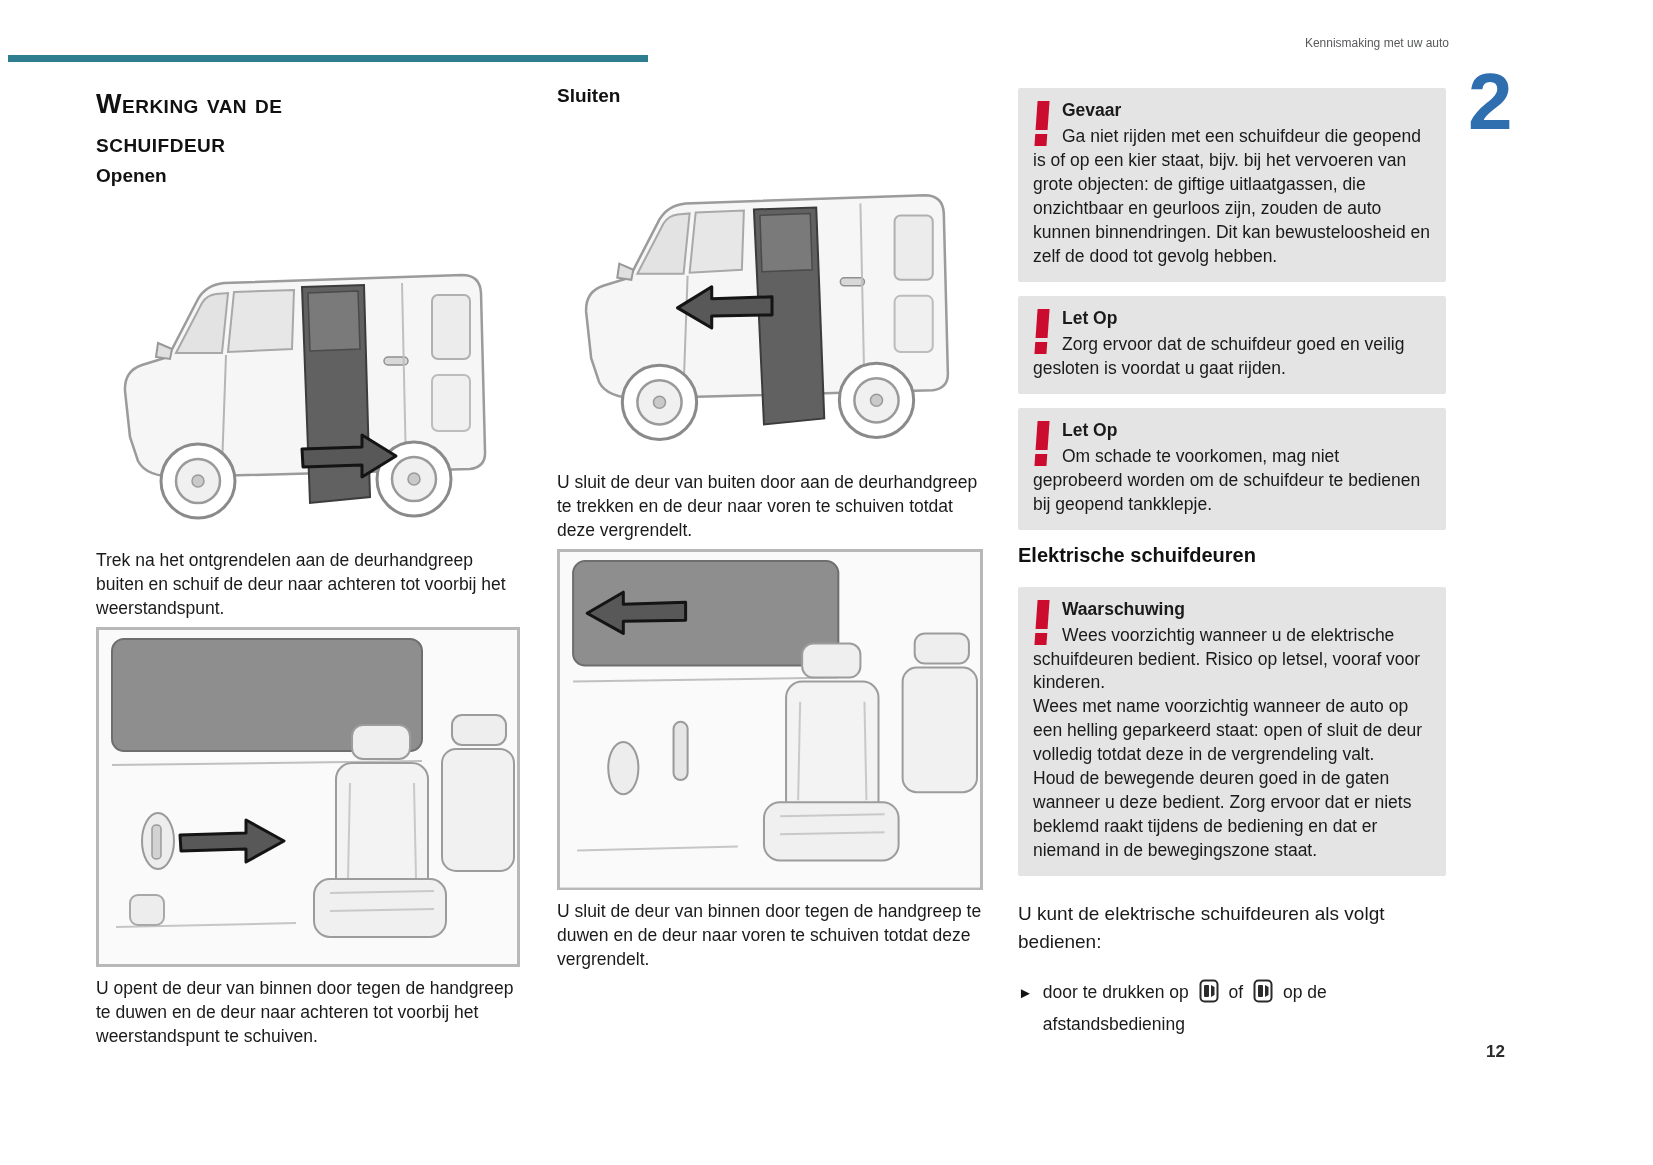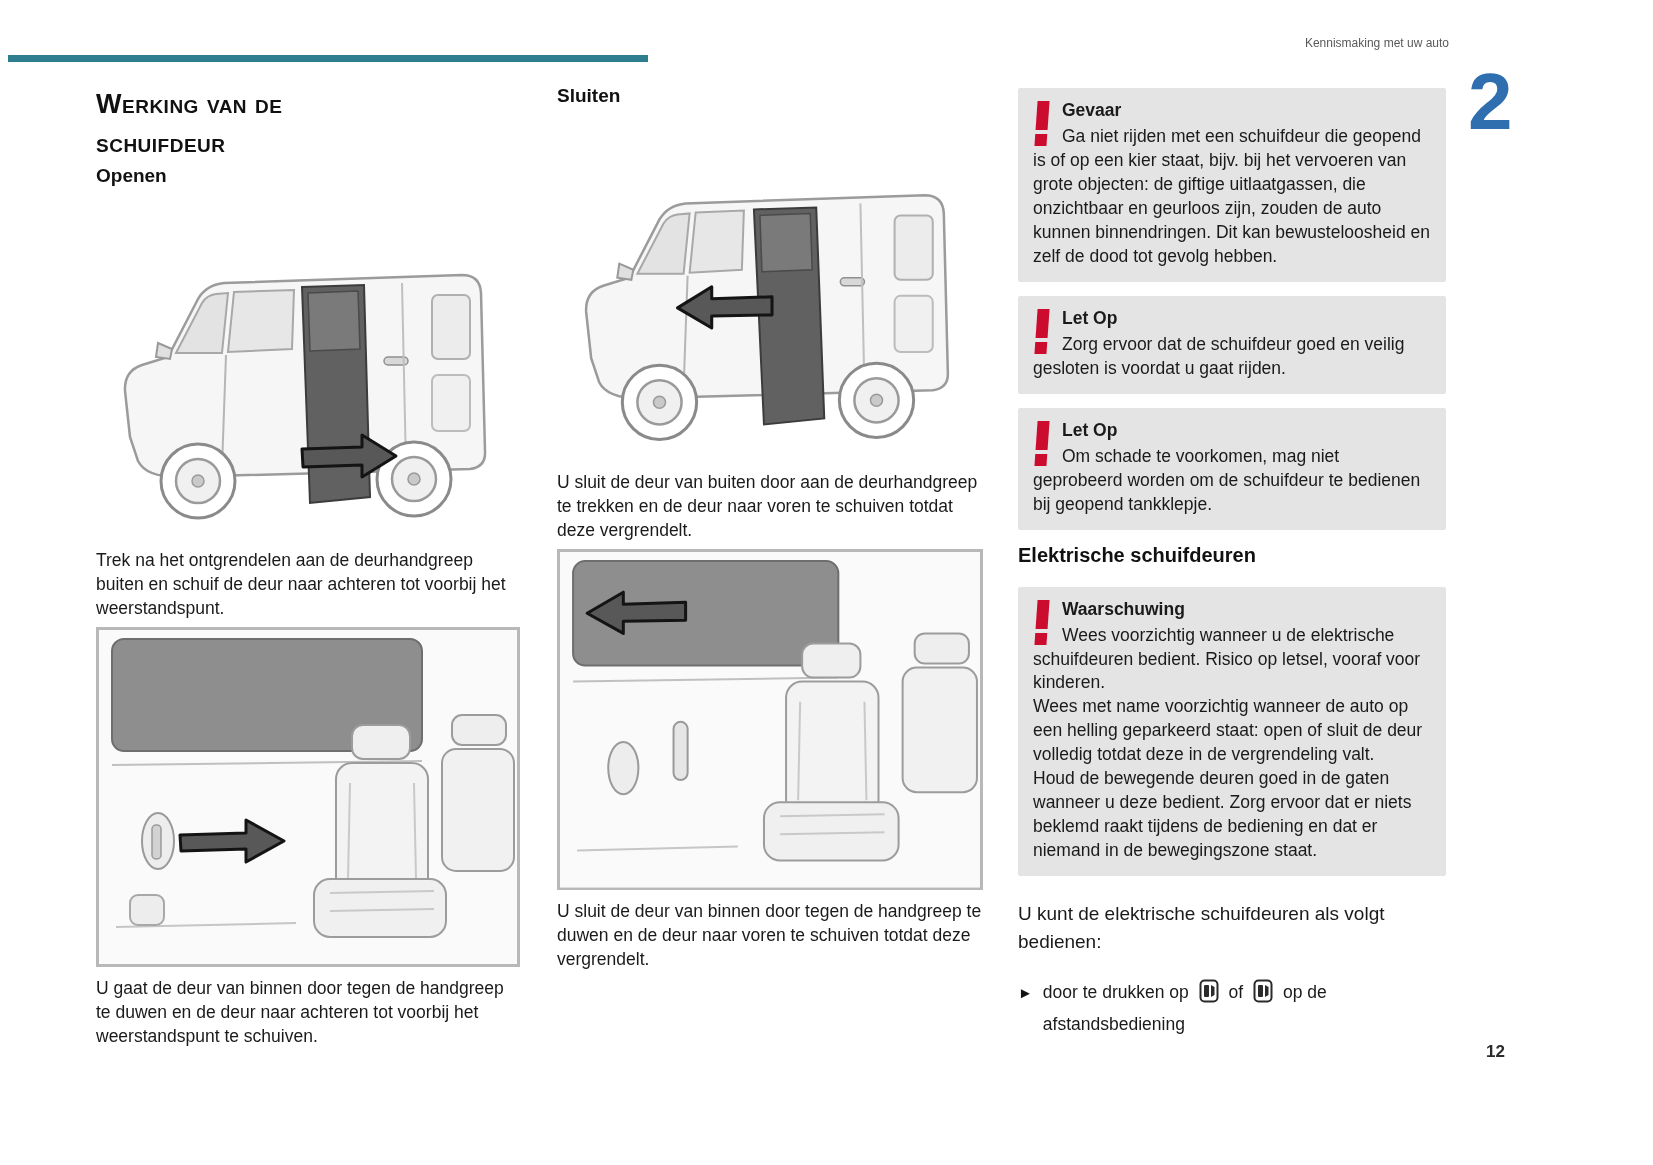--- a/index.html
+++ b/index.html
@@ -88,21 +88,21 @@
     <path d="M84 208 L150 206 L150 193 L188 214 L150 235 L150 222 L85 224 Z" fill="#585858" stroke="#141414" stroke-width="3" stroke-linejoin="round"></path>
     <rect x="356" y="88" width="54" height="30" rx="10" fill="#eeeeee" stroke="#9c9c9c" stroke-width="2"></rect>
     <rect x="346" y="122" width="72" height="122" rx="14" fill="#f1f1f1" stroke="#9c9c9c" stroke-width="2"></rect>
     <rect x="256" y="98" width="58" height="34" rx="11" fill="#efefef" stroke="#9c9c9c" stroke-width="2"></rect>
     <rect x="240" y="136" width="92" height="132" rx="16" fill="#f3f3f3" stroke="#9c9c9c" stroke-width="2"></rect>
     <path d="M254 156 L252 252 M318 156 L320 252" stroke="#c9c9c9" stroke-width="2"></path>
     <rect x="218" y="252" width="132" height="58" rx="16" fill="#f0f0f0" stroke="#9c9c9c" stroke-width="2"></rect>
     <path d="M234 266 L338 264 M234 284 L338 282" stroke="#c9c9c9" stroke-width="2"></path>
   </svg>
 
-  <div class="caption">U gaat de deur van binnen door tegen de handgreep te duwen en de deur naar achteren tot voorbij het weerstandspunt te schuiven.</div>
+  <div class="caption">U opent de deur van binnen door tegen de handgreep te duwen en de deur naar achteren tot voorbij het weerstandspunt te schuiven.</div>
 </div>
 
 <div class="col col-mid">
   <div class="subhead" style="margin-top:0">Sluiten</div>
 
   <svg class="art" viewBox="0 0 424 340">
     <path d="M34 238 L29 192 Q28 172 46 166 L72 158 L102 100 Q110 86 128 84 L366 76 Q384 76 385 94 L389 252 Q390 268 374 270 L82 278 Q50 278 42 262 Z" fill="#f6f6f6" stroke="#9b9b9b" stroke-width="2.5"></path>
     <path d="M80 154 L106 104 Q111 96 120 95 L132 94 L126 154 Z" fill="#e3e3e3" stroke="#a8a8a8" stroke-width="2"></path>
     <path d="M138 93 L186 91 L184 150 L132 153 Z" fill="#e7e7e7" stroke="#a8a8a8" stroke-width="2"></path>
     <path d="M130 156 L126 268" stroke="#b5b5b5" stroke-width="2" fill="none"></path>

